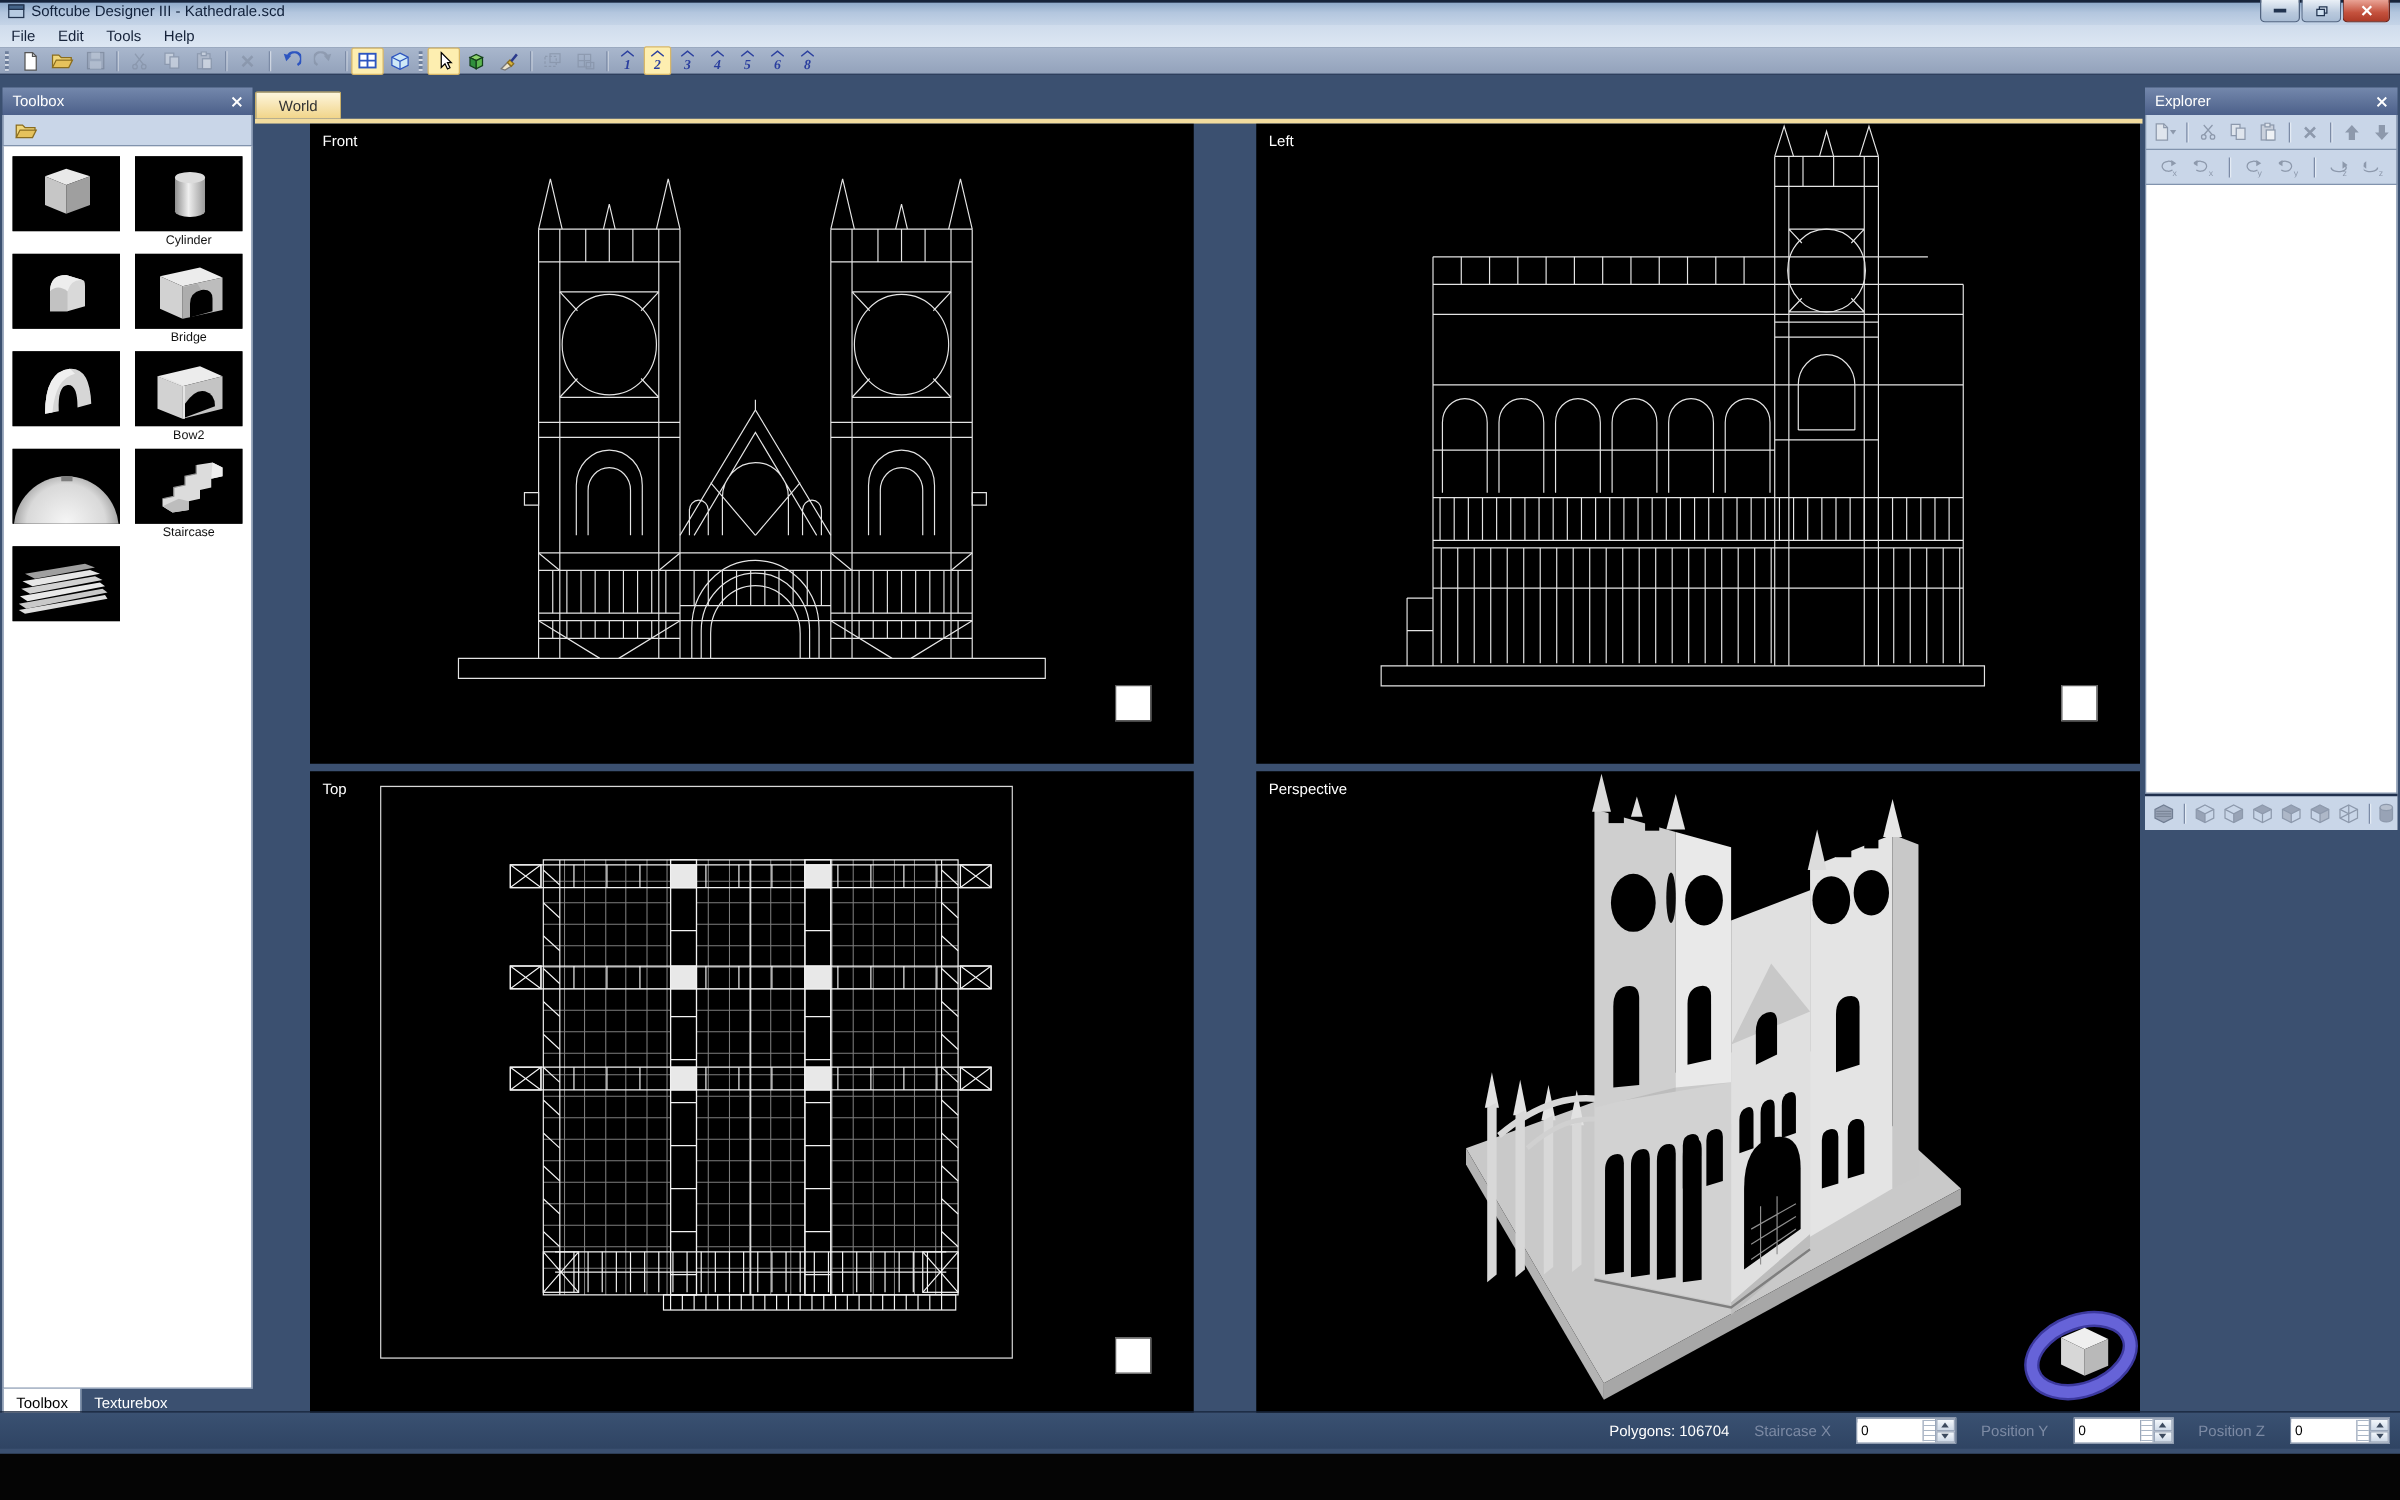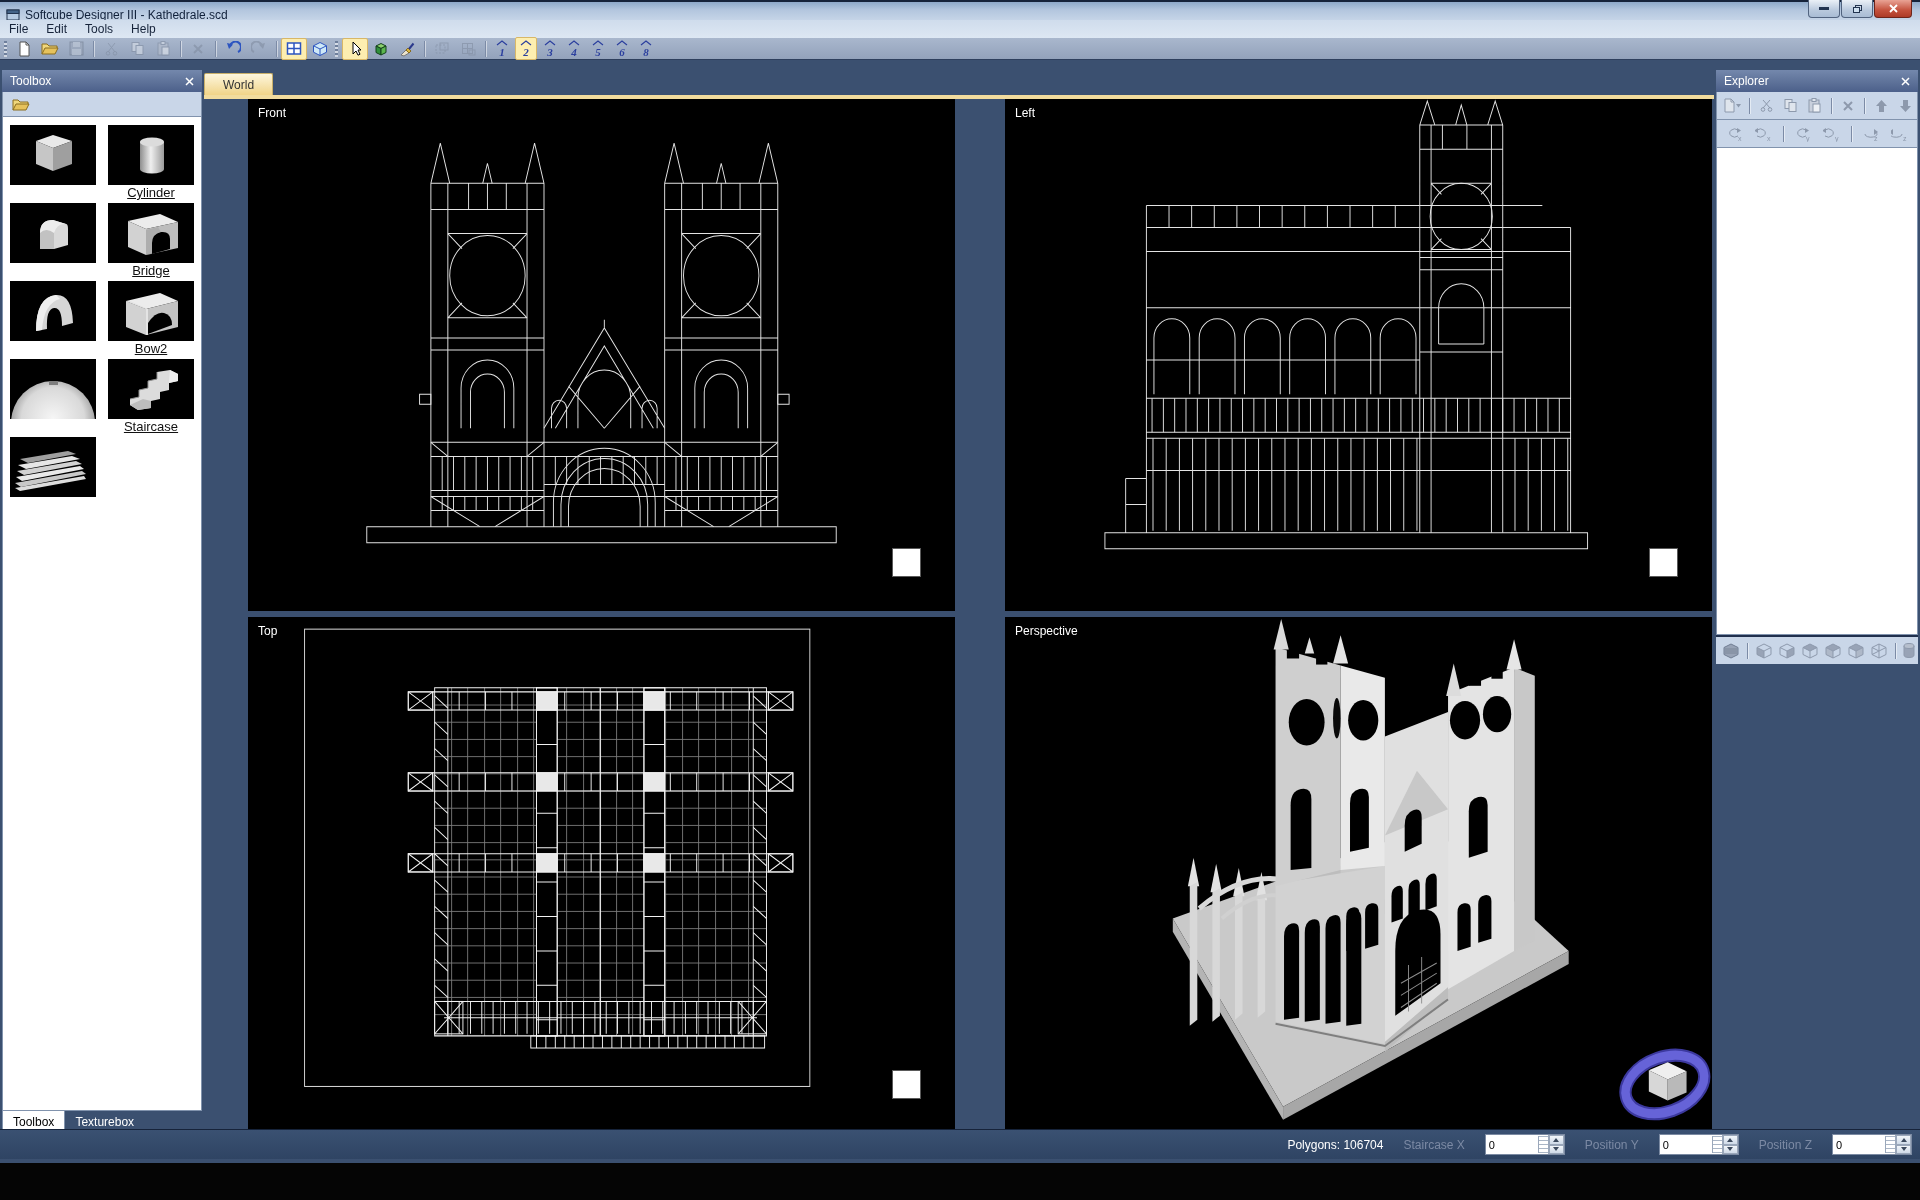--- a/index.html
+++ b/index.html
@@ -1,21 +1,21 @@
 <!DOCTYPE html>
 <html><head>
 <meta charset="utf-8">
 <style>
   html,body{margin:0;padding:0;background:#000;}
   #app{position:relative;width:1920px;height:1200px;font-family:"Liberation Sans",sans-serif;font-size:12px;overflow:hidden;
        background:#3b5070;}
   
   #titlebar{position:absolute;left:0;top:0;width:1920px;height:20px;
     background:linear-gradient(#8ea9c9,#b3c6de 40%,#c9d7e9);border-top:2px solid #16233a;
-    display:flex;align-items:flex-end;color:#10203a;}
+    display:flex;align-items:flex-start;color:#10203a;}
   #titlebar .appico{margin:0 5px 0 6px;display:flex;}
   #menubar{position:absolute;left:0;top:20px;width:1920px;height:18px;
     background:linear-gradient(#cfdcec,#dde7f3);display:flex;align-items:center;color:#16233a;}
   .menu-item{padding:2px 9px;cursor:default;}
   #toolbar{position:absolute;left:0;top:38px;width:1920px;height:22px;
     background:linear-gradient(#a9b7cd,#93a2bb);border-bottom:1px solid #2e3f5d;
     display:flex;align-items:center;padding-left:2px;box-sizing:border-box;}
   .grip{width:3px;height:16px;margin:0 4px 0 2px;background:repeating-linear-gradient(180deg,#6e7f9c 0 2px,rgba(255,255,255,.55) 2px 4px);}
   .tb-btn{width:24px;height:20px;display:flex;align-items:center;justify-content:center;border:1px solid transparent;border-radius:2px;}
   .tb-btn.active{background:#fdeeb0;border-color:#d8b768;}
@@ -34,21 +34,21 @@
   .panel-title{height:22px;background:linear-gradient(#7488ac,#4c608a);color:#fff;display:flex;align-items:center;
     padding:0 8px;justify-content:space-between;}
   
   #toolbox-panel{position:absolute;left:2px;top:10px;width:200px;height:1063px;display:flex;flex-direction:column;}
   .tbx-toolbar{height:24px;background:#c9d6e8;display:flex;align-items:center;padding-left:4px;border:1px solid #8193ad;border-top:none;}
   .mini-btn{width:26px;height:20px;display:flex;align-items:center;justify-content:center;border:1px solid transparent;}
   #tbx-list{flex:1;background:#fff;border:1px solid #8193ad;border-top:none;overflow:hidden;padding:8px 6px;
     display:grid;grid-template-columns:1fr 1fr;grid-auto-rows:78px;column-gap:10px;align-content:start;}
   .tbx-item{display:flex;flex-direction:column;align-items:center;}
   .thumb{width:86px;height:60px;background:#000;}
-  .tbx-label{height:16px;line-height:16px;color:#111;font-size:13px;text-decoration:underline;}
+  .tbx-label{height:16px;line-height:16px;color:#111;font-size:10px;}
   #tbx-tabs{height:22px;display:flex;align-items:stretch;color:#fff;}
   .tbx-tab{padding:3px 10px;display:flex;align-items:center;}
   .tbx-tab.active{background:#fff;color:#000;border:1px solid #8193ad;border-top:none;}
   
   #workspace{position:absolute;left:204px;top:10px;width:1510px;height:1063px;display:flex;flex-direction:column;justify-content:space-between;}
   #tabstrip{height:25px;display:flex;align-items:flex-end;}
   #world-tab{padding:4px 18px 3px;background:linear-gradient(#fefaе8,#fdf6dd 30%,#f1d488);background:linear-gradient(#fdf6dd,#f1d488);
     border:1px solid #c9b06a;border-bottom:none;border-radius:2px 2px 0 0;color:#333;}
   #accentband{height:4px;background:#f2dc9e;}
   #vpgrid{flex:1;display:grid;grid-template-columns:751px 751px;grid-template-rows:512px 516px;gap:6px;background:#3b5070;}

